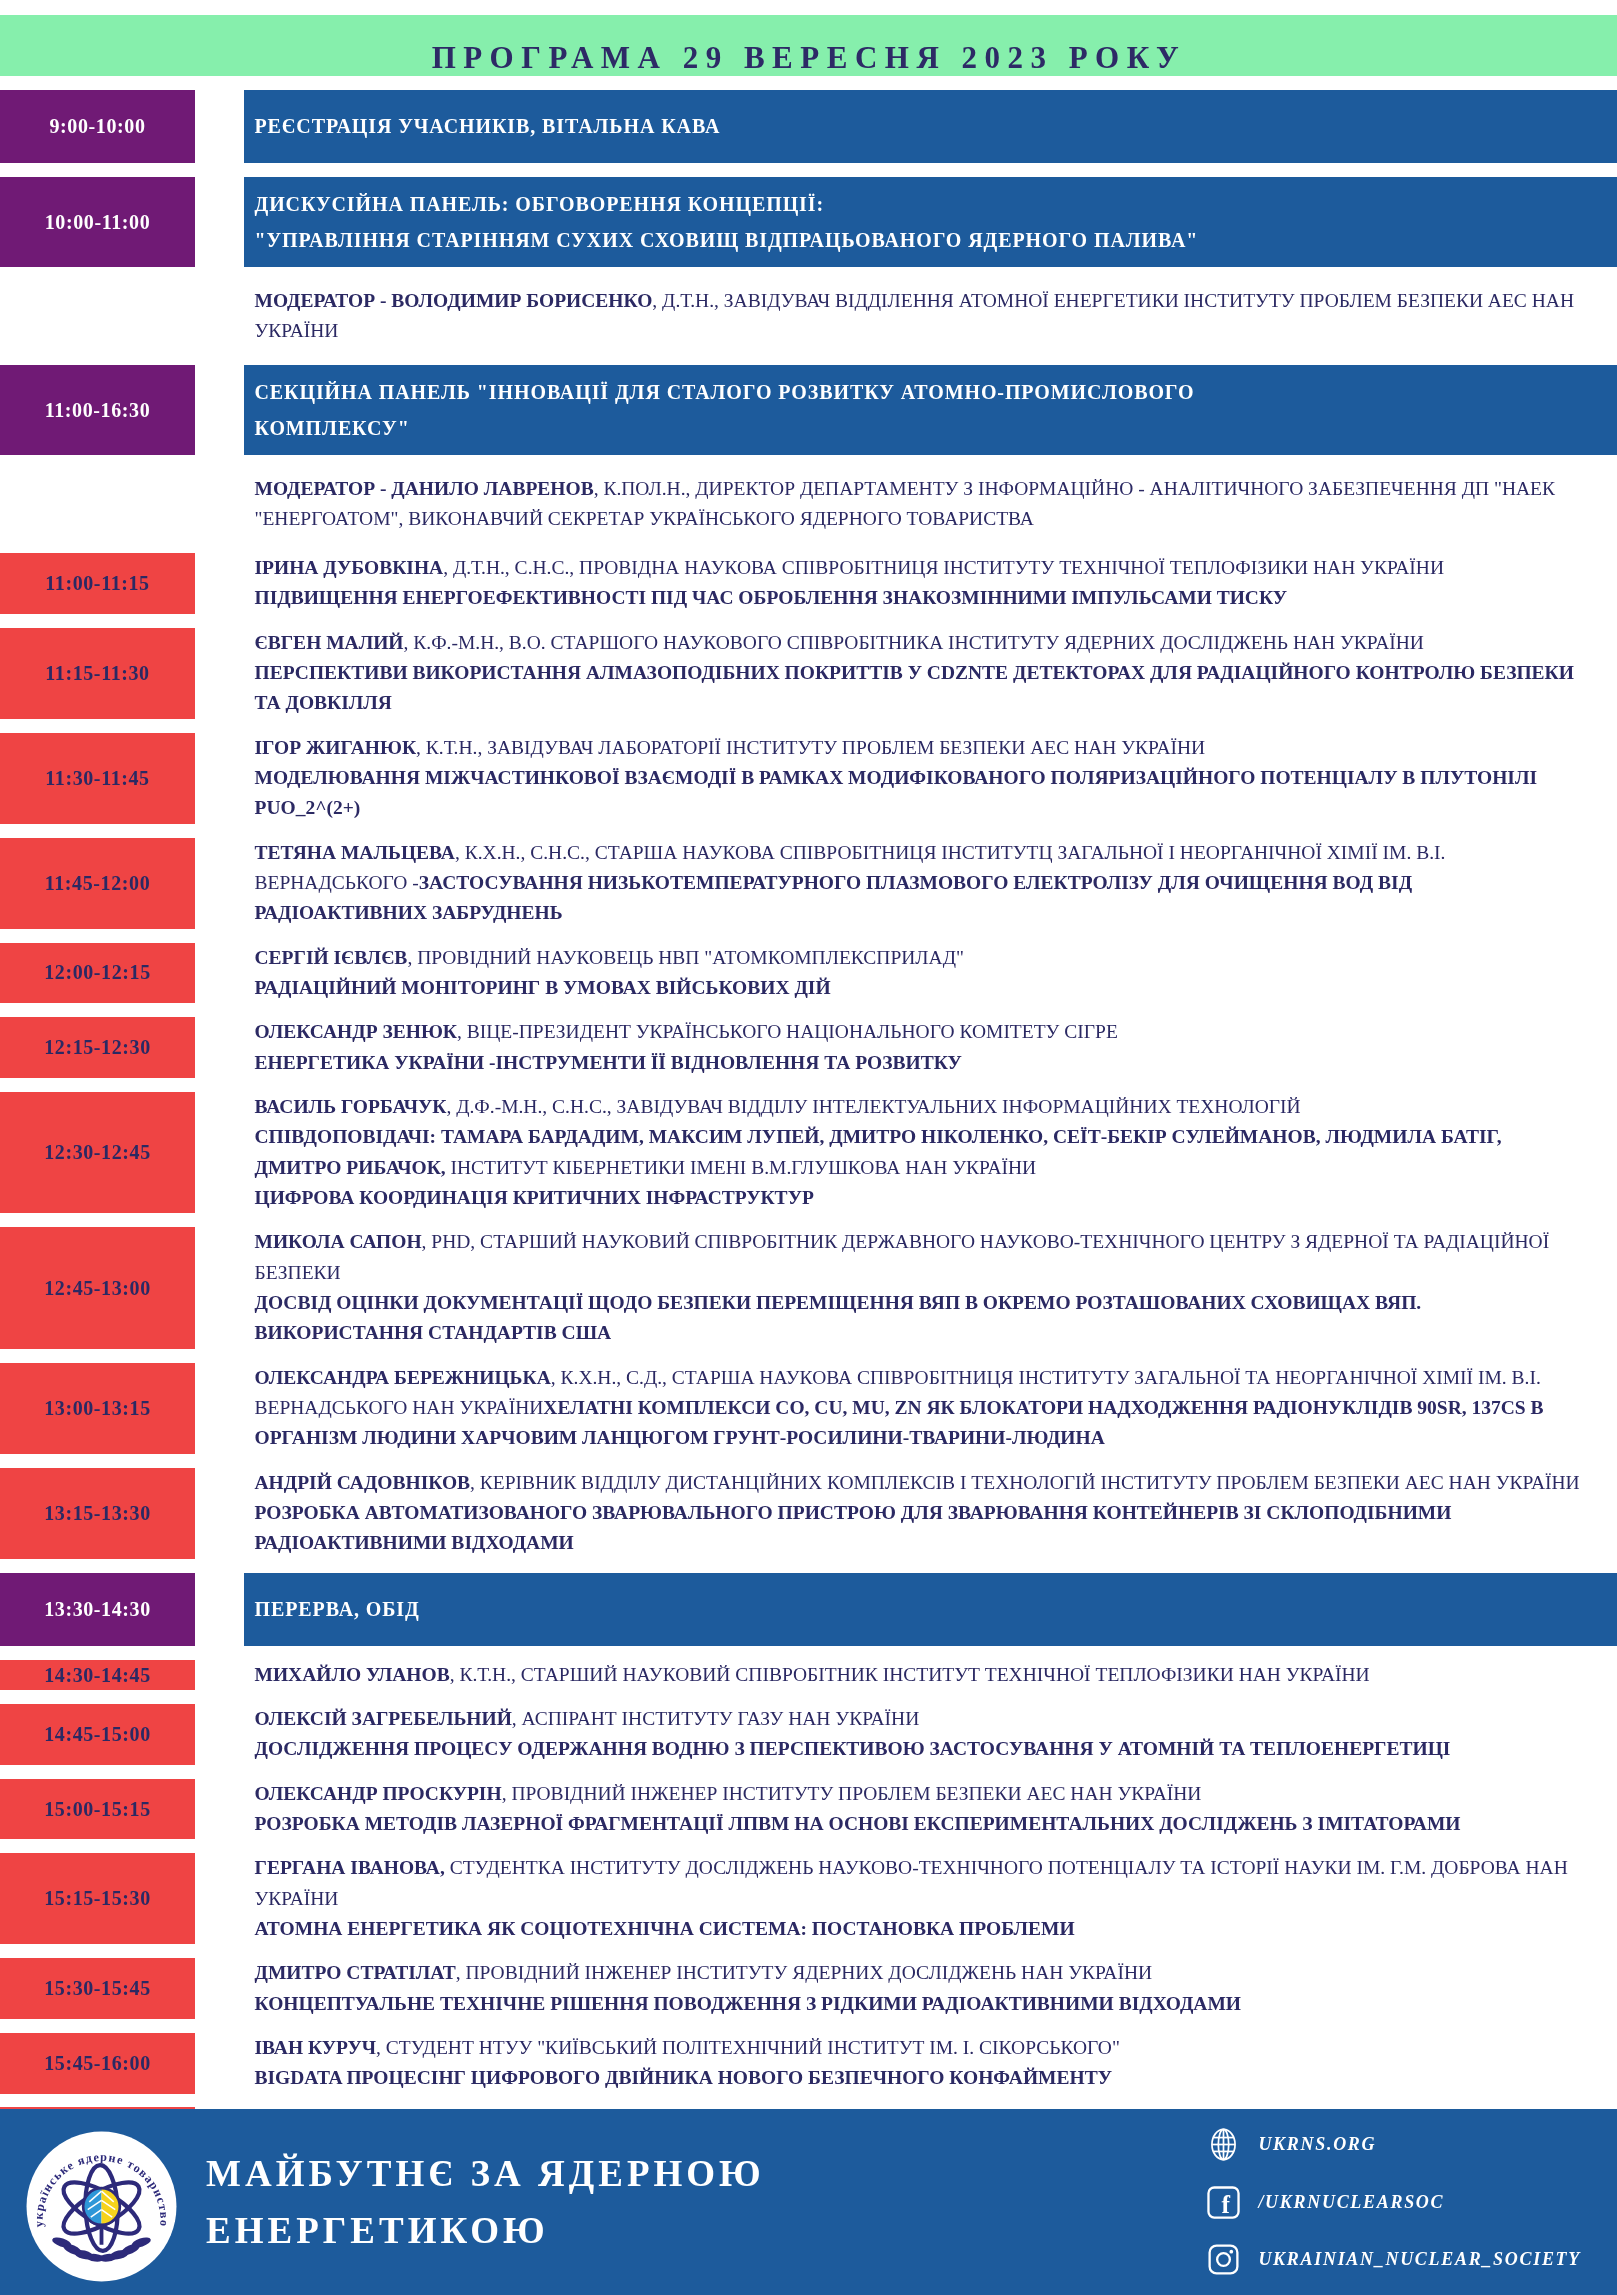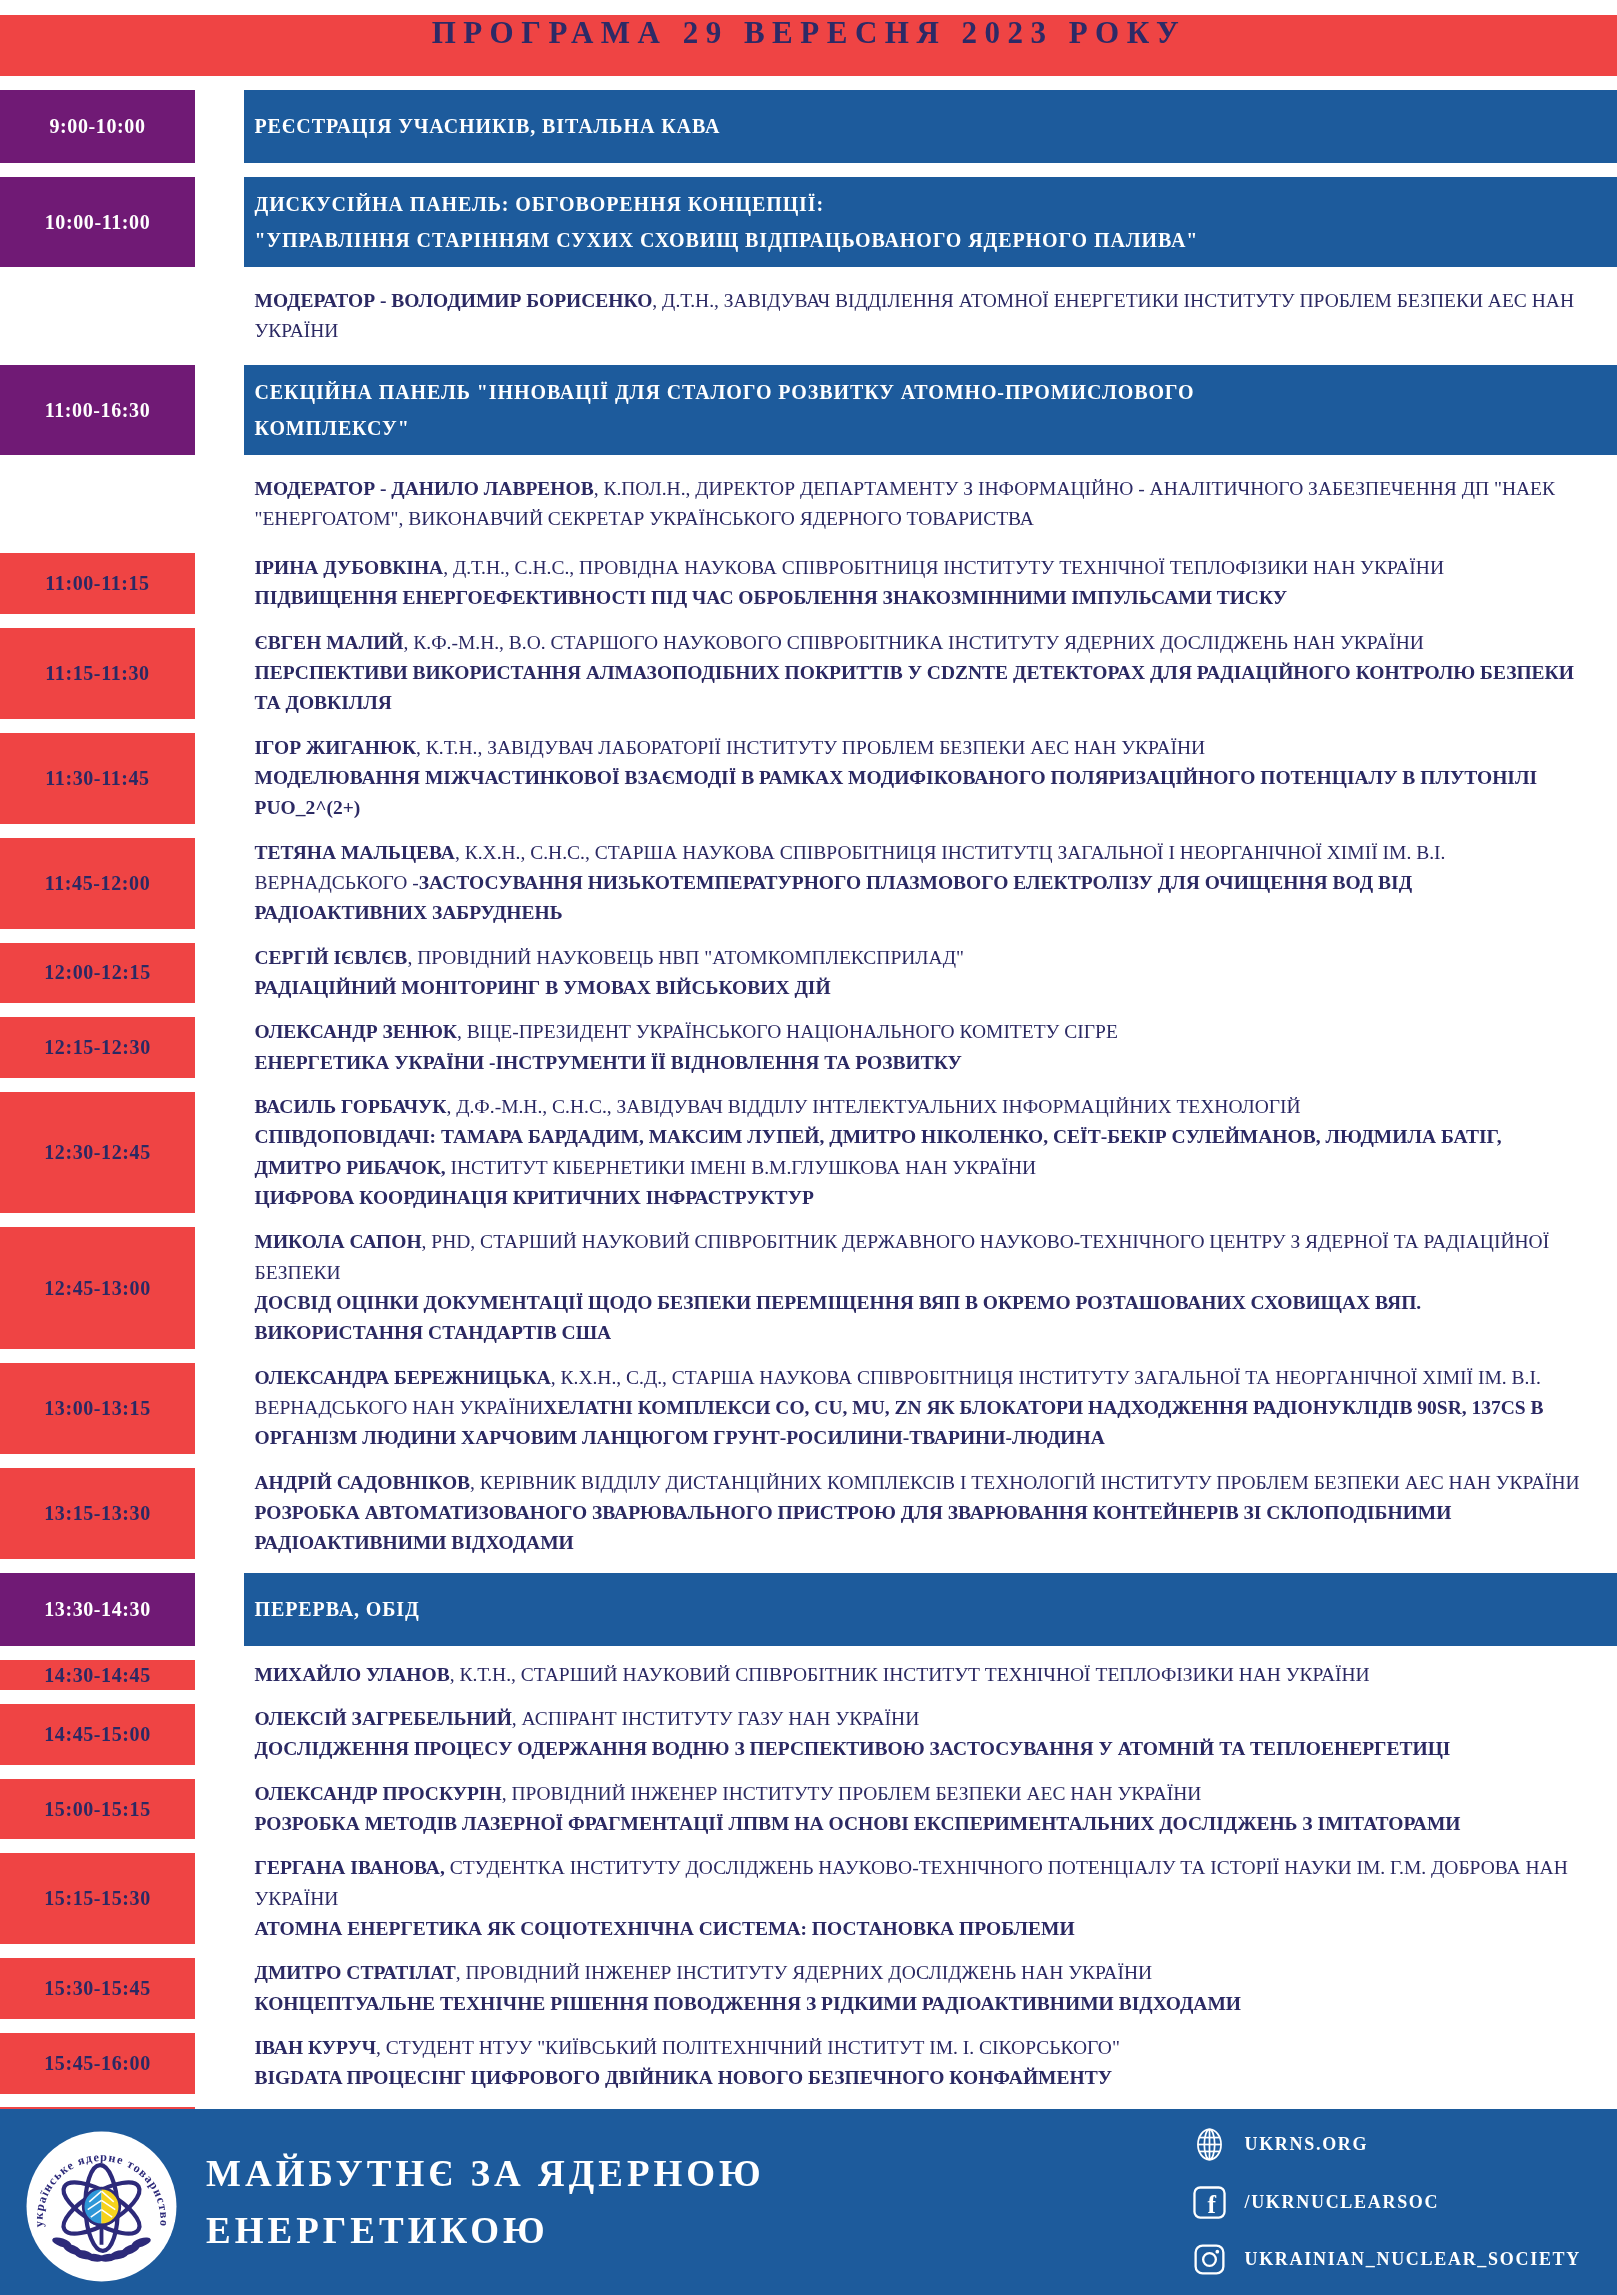--- a/index.html
+++ b/index.html
@@ -6,24 +6,24 @@
   body{
     width:1618px;height:2295px;
     background:#ffffff;
     font-family:"Liberation Serif", serif;
     color:#2b2963;
     display:flex;flex-direction:column;
     overflow:hidden;
   }
   
   .band{
-    background:#ef4444;
+    background:#86efac;
     margin:15px 0 13.8px 0;
     height:61px;
-    display:flex;align-items:flex-start;justify-content:center;
+    display:flex;align-items:flex-end;justify-content:center;
     flex:0 0 auto;
   }
   .band h1{
     margin:0;
     font-size:31px;font-weight:bold;
     letter-spacing:7.5px;
     color:#2d2a66;
   }
   
   main{flex:1 1 auto;overflow:hidden;}
@@ -63,21 +63,21 @@
     display:flex;align-items:center;
   }
   .logo{width:153px;height:153px;margin-left:25px;flex:0 0 auto;margin-top:8px;}
   .headline{
     margin-left:28px;flex:1 1 auto;
     font-size:37px;font-weight:bold;letter-spacing:4px;line-height:1.55;
   }
   .links{display:flex;flex-direction:column;gap:20.7px;margin-right:37px;flex:0 0 auto;}
   .flink{display:flex;align-items:center;gap:16px;}
   .flink .icon{width:37px;height:37px;flex:0 0 auto;}
-  .flink .lbl{font-size:18px;font-weight:bold;letter-spacing:1.7px;white-space:nowrap;}
+  .flink .lbl{font-size:18px;font-weight:bold;letter-spacing:1.7px;white-space:nowrap;font-style:italic;}
 </style>
 </head>
 <body>
 
 <header class="band">
   <h1>ПРОГРАМА 29 ВЕРЕСНЯ 2023 РОКУ</h1>
 </header>
 
 <main id="schedule">
     <div class="row banner">

